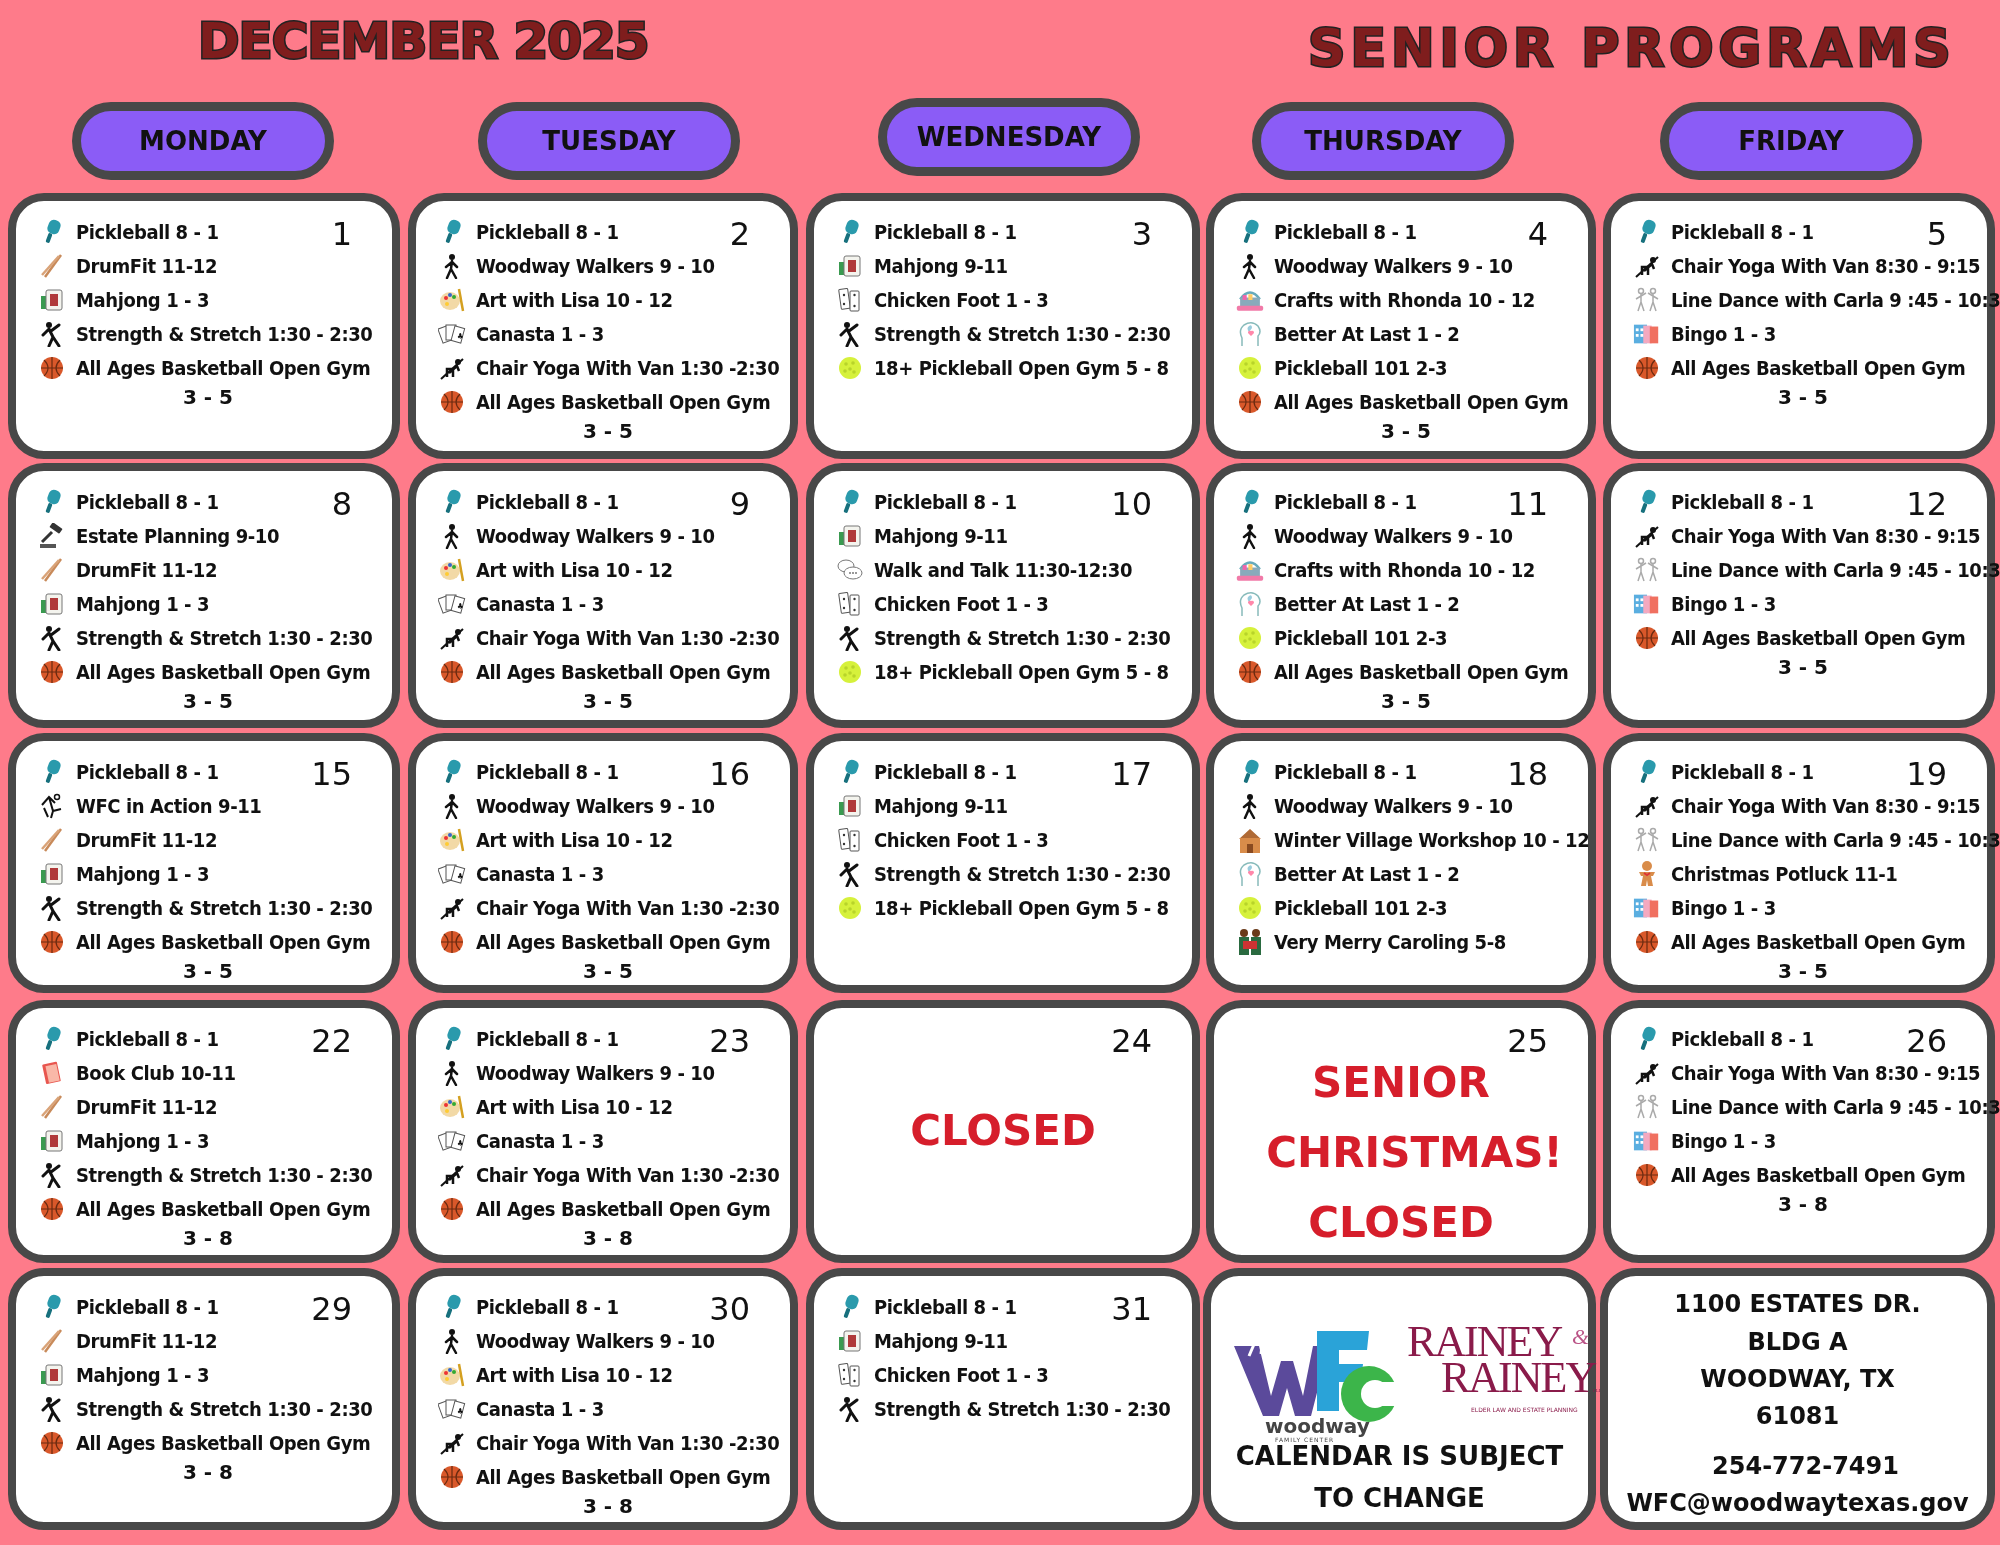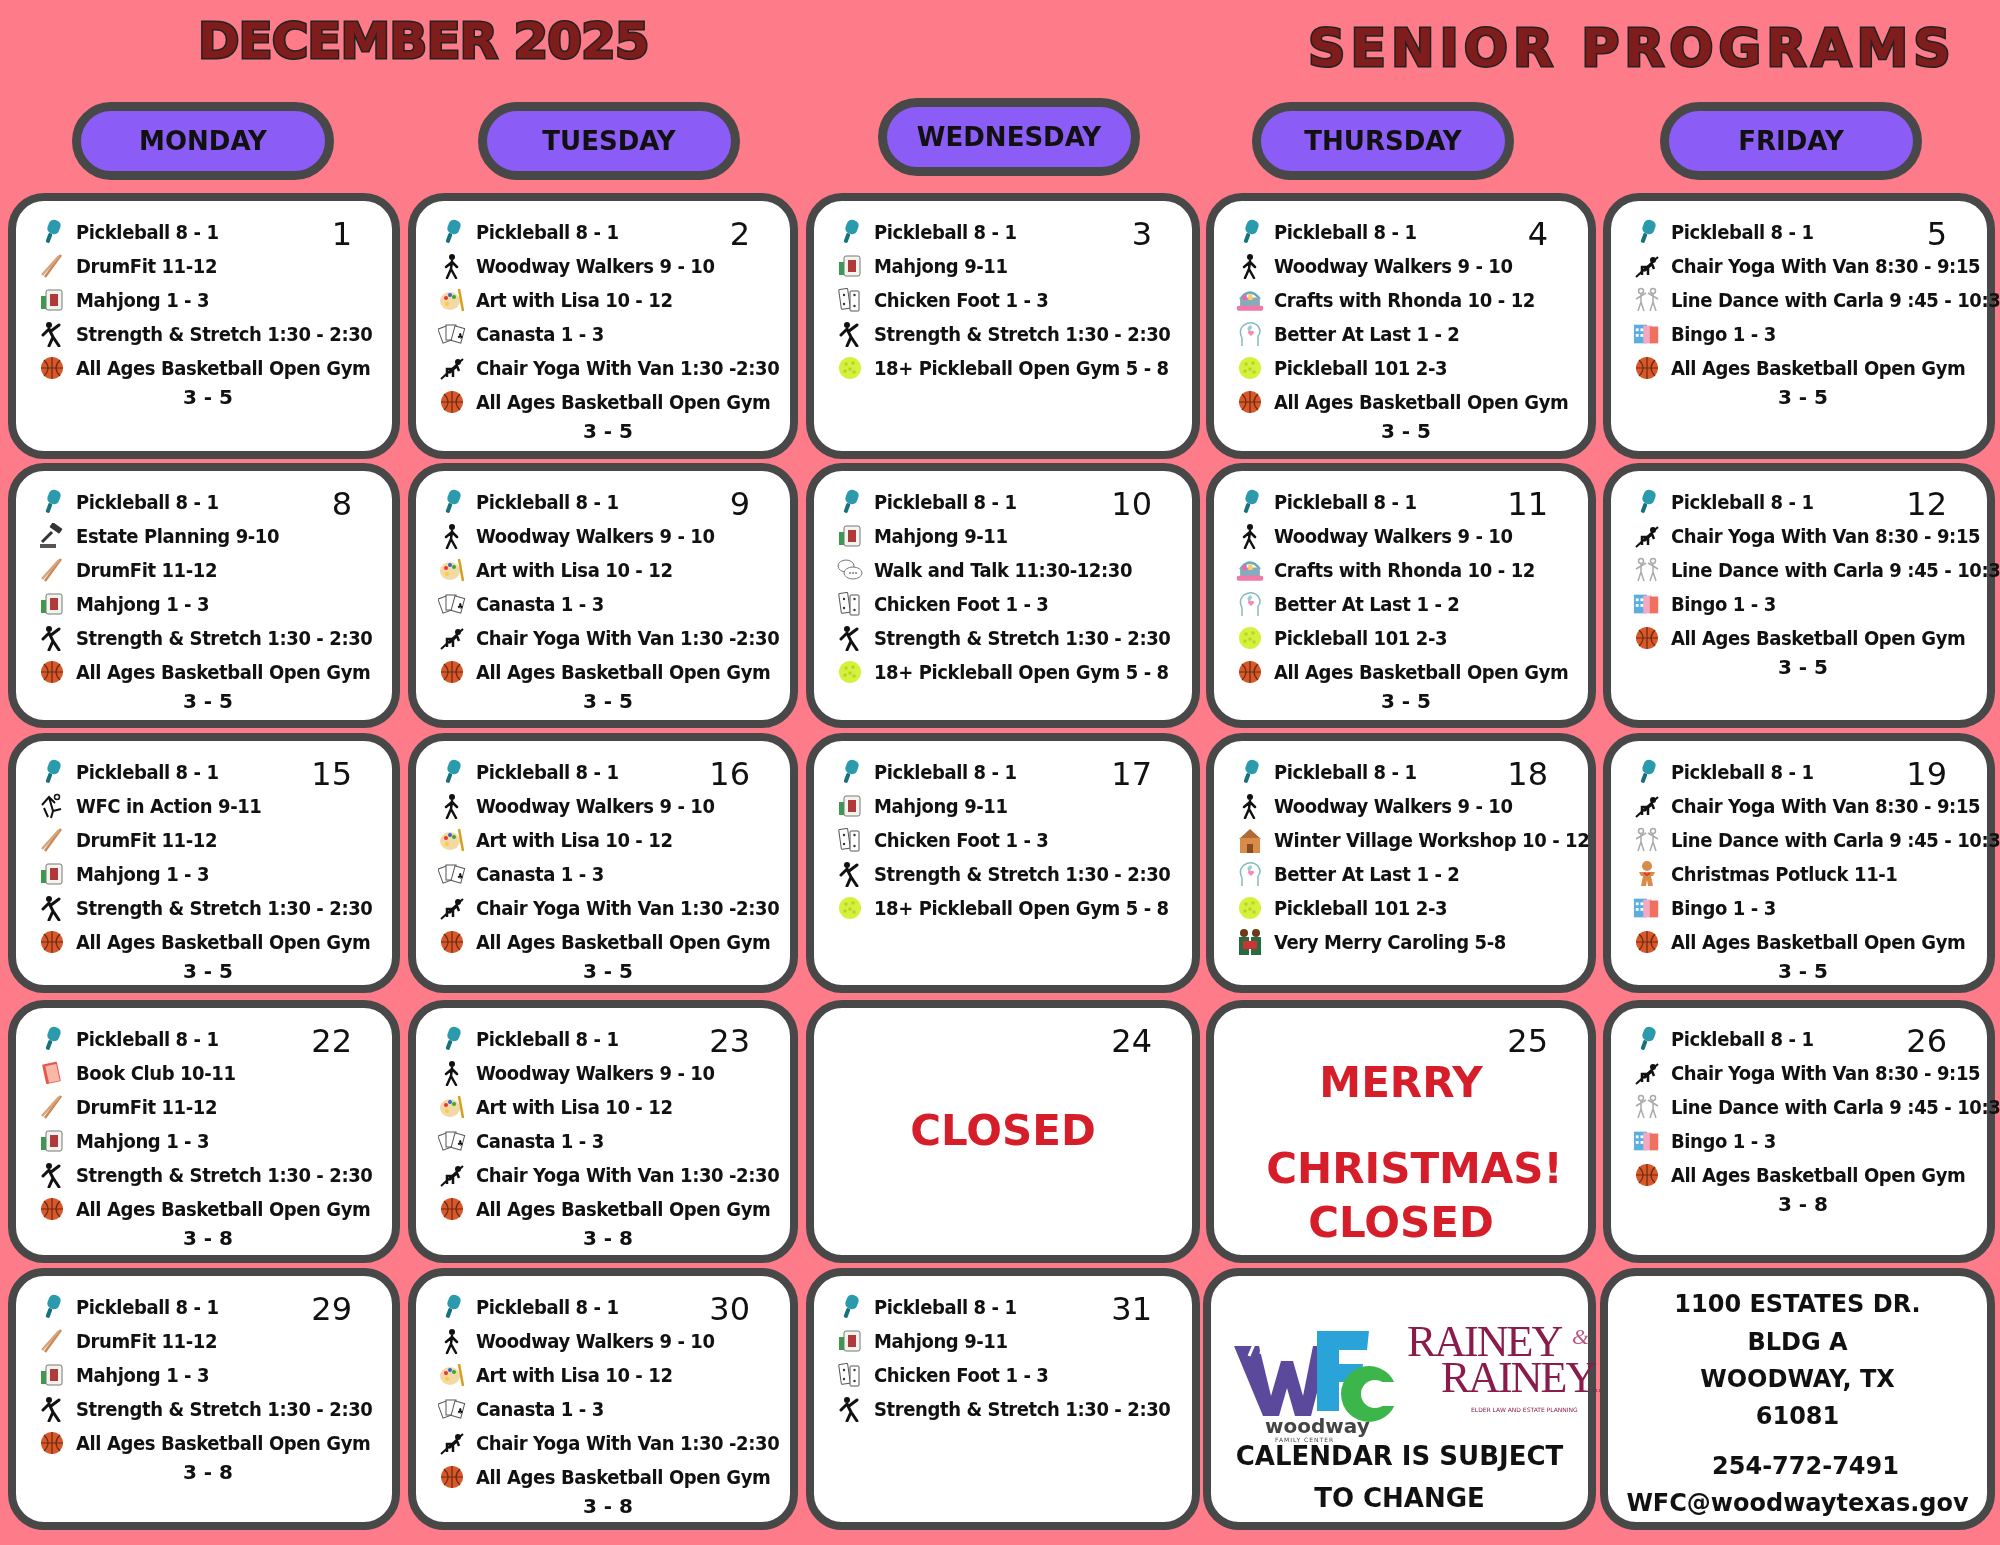--- a/index.html
+++ b/index.html
@@ -1172,22 +1172,22 @@
         </div>
         <div class="sub-time">3 - 8</div>
       </div>
     </div>
     <div class="cell" style="left: 806px; top: 1000px; width: 394px; height: 263px;">
       <div class="num">24</div>
       <div class="closed" style="top: 88px;">CLOSED</div>
     </div>
     <div class="cell" style="left: 1206px; top: 1000px; width: 390px; height: 263px;">
       <div class="num">25</div>
-      <div class="closed" style="top: 40px;">MERRY</div>
-      <div class="closed" style="top: 126px; padding-left: 27px;">CHRISTMAS!</div>
+      <div class="closed" style="top: 40px;">SENIOR</div>
+      <div class="closed" style="top: 110px; padding-left: 27px;">CHRISTMAS!</div>
       <div class="closed" style="top: 180px;">CLOSED</div>
     </div>
     <div class="cell" style="left: 1603px; top: 1000px; width: 392px; height: 263px;">
       <div class="num">26</div>
       <div class="events">
         <div class="ev">
           <span class="ic">
             <svg width="26" height="26" viewBox="0 0 26 26">
               <rect x="9" y="1" width="12" height="14" rx="5" transform="rotate(20 15 8)" fill="#2a9aac"></rect>
               <rect x="8" y="14" width="4" height="10" rx="1.5" transform="rotate(20 10 19)" fill="#17707d"></rect>

